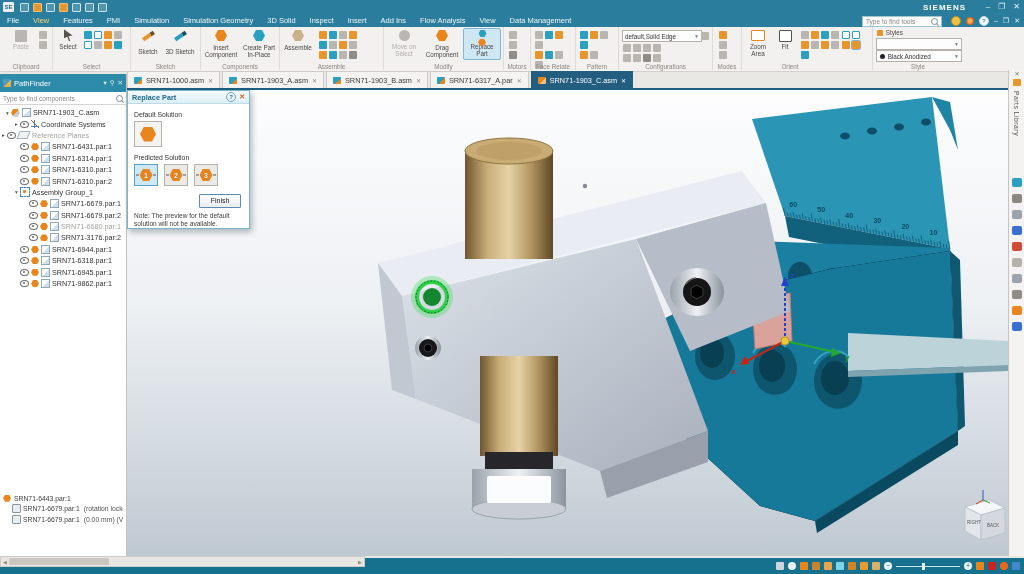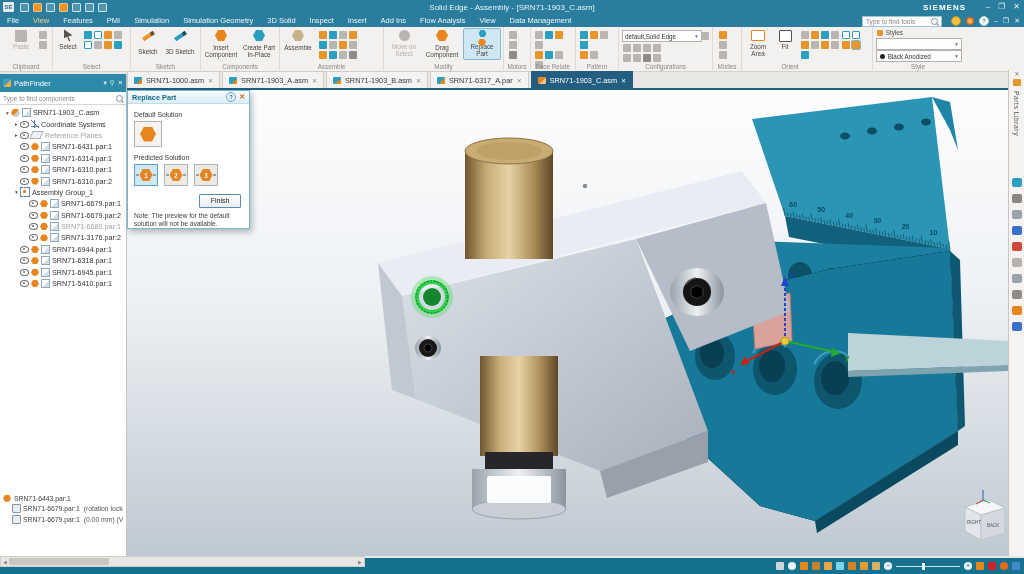--- a/index.html
+++ b/index.html
@@ -142,21 +142,20 @@
   <div class="se-logo">SE</div>
   <div class="qat">
     <i></i>
     <i class="orange"></i>
     <i></i>
     <i class="orange"></i>
     <i></i>
     <i></i>
     <i></i>
   </div>
-  <div class="title-text">Solid Edge - Assembly - [SRN71-1903_C.asm]</div>
   <div class="siemens">SIEMENS</div>
   <div class="wbtns">
     <span>–</span>
     <span>❐</span>
     <span>✕</span>
   </div>
 </div>
 
 <div class="abs menubar">
   <div id="menu-items" style="display:flex">
@@ -571,21 +570,21 @@
         <span class="ic-asm"></span>
         <span class="pbox"></span>
         <span>SRN71-1903_C.asm</span>
       </div>
       <div class="trow" style="padding-left: 13px;">
         <span class="texp">▸</span>
         <span class="eye"></span>
         <span class="ic-coord"></span>
         <span>Coordinate Systems</span>
       </div>
-      <div class="trow gray" style="padding-left: 13px;">
+      <div class="trow gray" style="">
         <span class="texp">▸</span>
         <span class="eye"></span>
         <span class="ic-plane"></span>
         <span>Reference Planes</span>
       </div>
       <div class="trow" style="padding-left: 13px;">
         <span class="texp"></span>
         <span class="eye"></span>
         <span class="hexs"></span>
         <span class="pbox"></span>
@@ -664,21 +663,21 @@
         <span class="eye"></span>
         <span class="hexs"></span>
         <span class="pbox"></span>
         <span>SRN71-6945.par:1</span>
       </div>
       <div class="trow" style="padding-left: 13px;">
         <span class="texp"></span>
         <span class="eye"></span>
         <span class="hexs"></span>
         <span class="pbox"></span>
-        <span>SRN71-5410.par:1</span>
+        <span>SRN71-9862.par:1</span>
       </div>
     </div>
   <div class="pf-msgs" id="pf-msgs">
       <div class="pmsg">
         <span class="hexs"></span>
         <span>SRN71-6443.par:1</span>
         <span class="det"></span>
       </div>
       <div class="pmsg">
         <span class="ind"></span>

